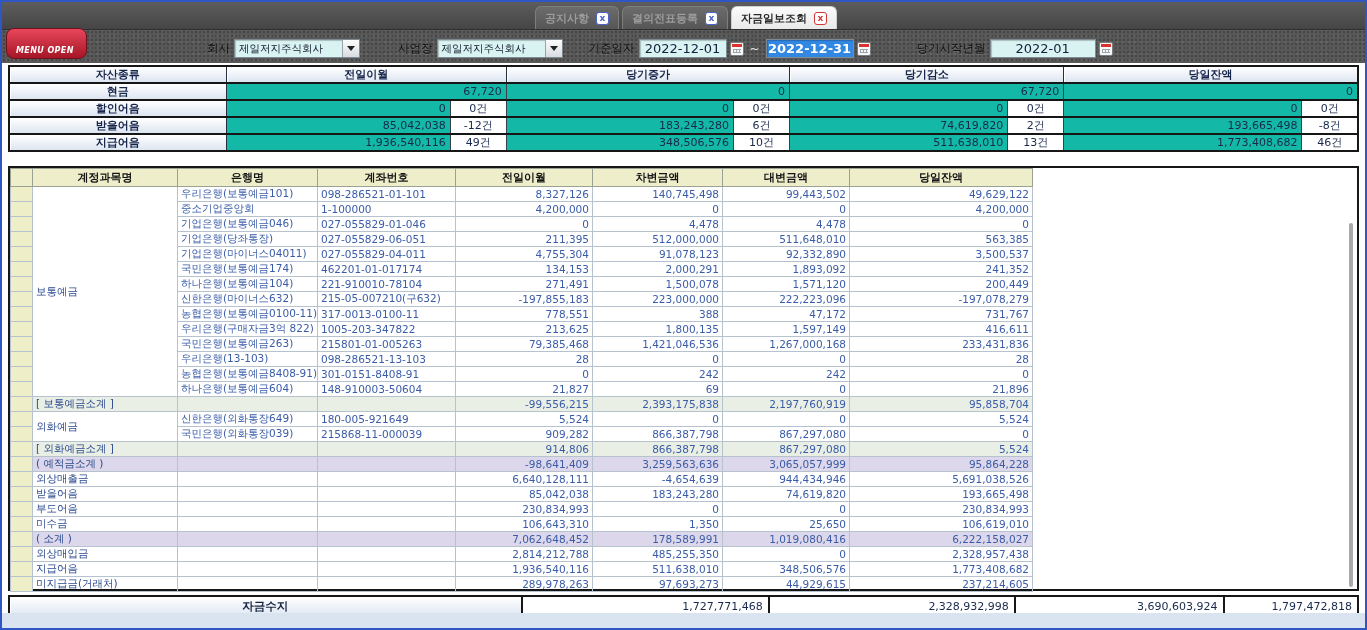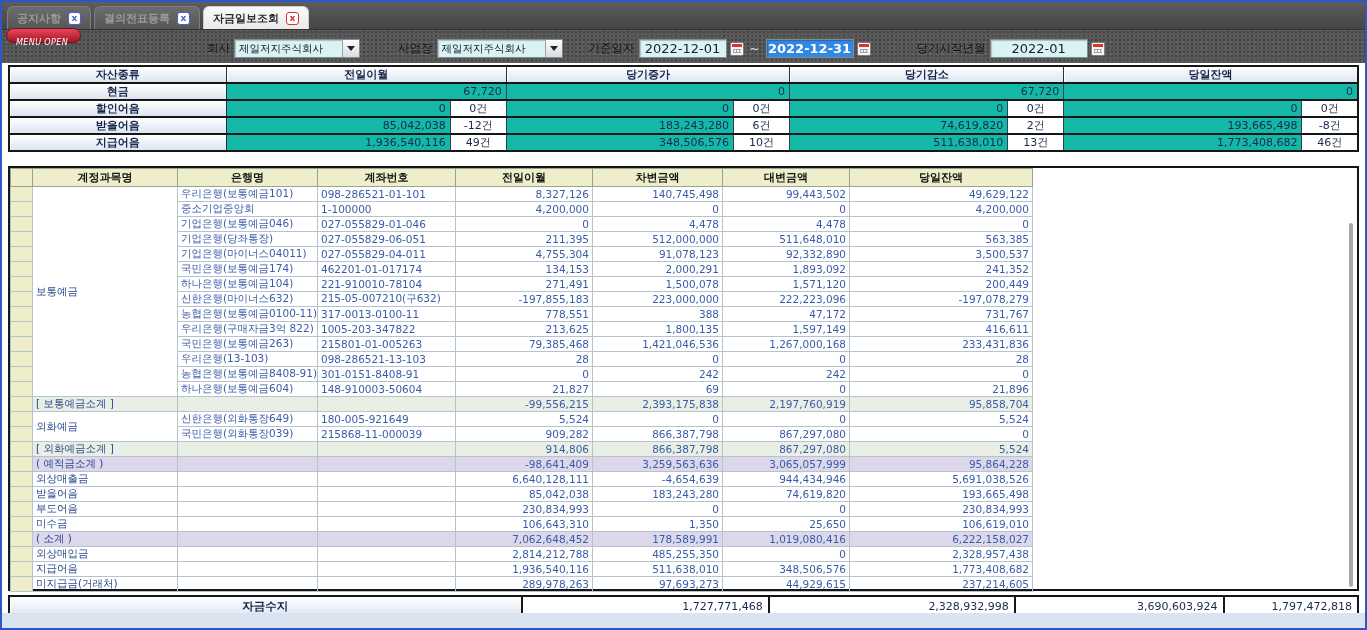--- a/index.html
+++ b/index.html
@@ -1,37 +1,37 @@
 <!DOCTYPE html>
 <html><head>
 <meta charset="utf-8">
 <style>
   * { box-sizing: border-box; margin: 0; padding: 0; }
   html,body { width:1367px; height:630px; }
   body { font-family:"DejaVu Sans","Liberation Sans",sans-serif; background:#e8edf3; position:relative; }
   .window { position:absolute; inset:0; border:2px solid #2e57c5; background:#ffffff; overflow:hidden; }
 
   
-  .tabbar { height:27px; background:linear-gradient(#5d5d5d,#454545); display:flex; align-items:flex-end; padding-left:5px; gap:3px; }
+  .tabbar { height:27px; background:linear-gradient(#5d5d5d,#454545); display:flex; align-items:flex-end; padding-left:5px; gap:3px;justify-content:center; }
   .tab { height:23px; display:flex; align-items:center; padding:0 9px; border-radius:6px 6px 0 0; border:1px solid #7e7e7e; border-bottom:none; font-size:11px; font-weight:bold; cursor:default; }
   .tab.inactive { background:linear-gradient(#6c6c6c,#565656); color:#9c9c9c; }
   .tab.active   { background:linear-gradient(#fbfbfb,#e9e9e9); color:#2a2a2a; border-color:#cfcfcf; }
   .tab-close { width:13px; height:13px; margin-left:7px; background:#fff; border-radius:3px; font-size:9px; line-height:11px; text-align:center; font-weight:bold; }
   .tab.inactive .tab-close { border:1px solid #4a63c8; color:#4a63c8; }
   .tab.active   .tab-close { border:1px solid #d23737; color:#d23737; }
 
   
   .toolbar { position:relative; height:34px; border-top:1px solid #303030;
     background-color:#585858;
     background-image: radial-gradient(rgba(0,0,0,.22) 1px, transparent 1.2px),
                       radial-gradient(rgba(255,255,255,.08) 1px, transparent 1.2px);
     background-size:4px 4px, 6px 6px; background-position:0 0, 2px 3px; }
-  .menu-open { position:absolute; left:4px; top:-2px; height:15px; padding:8px 12px 0 9px;
+  .menu-open { position:absolute; left:4px; top:-2px; height:31px; padding:16px 12px 0 9px;
     background:linear-gradient(#e8465a,#a51626); border:1px solid #70101c; border-radius:8px;
-    color:#fff; font-size:8px; font-weight:normal; font-style:italic; letter-spacing:.4px; line-height:11px; }
+    color:#fff; font-size:8px; font-weight:bold; font-style:italic; letter-spacing:.4px; line-height:11px; }
   .form-row { position:absolute; left:0; right:0; bottom:4px; height:21px; display:flex; align-items:center; padding-left:205px; font-size:11.5px; white-space:nowrap; }
   .f-label { color:#0c0c0c; margin:0 4px 0 0; text-shadow:0 1px 1px rgba(255,255,255,.18); }
   .combo { display:flex; width:126px; height:19px; background:#d9f2f2; border:1px solid #7f8b93; box-shadow:inset 1px 1px 1px rgba(0,0,0,.22); }
   .combo-value { flex:1; font-size:10.5px; color:#101828; line-height:17px; padding-left:4px; overflow:hidden; }
   .combo-btn { width:17px; background:linear-gradient(#fcfcfc,#d8dce1); border-left:1px solid #9aa2aa; display:flex; align-items:center; justify-content:center; }
   .tri { width:0; height:0; border-left:4px solid transparent; border-right:4px solid transparent; border-top:5px solid #222; }
   .date-input { width:88px; height:19px; background:#d9f2f2; border:1px solid #7f8b93; box-shadow:inset 1px 1px 1px rgba(0,0,0,.22);
     font-size:13px; color:#14203a; text-align:center; line-height:17px; }
   .date-input.selected { background:#3187e2; color:#fff; font-weight:bold; }
   .cal-icon { width:14px; height:14px; margin-left:3px; position:relative; background:#f7f7f7; border:1px solid #7d7d7d; border-radius:2px; flex:none; }
@@ -116,21 +116,21 @@
             <i class="tri"></i>
           </span>
       </div>
       <span class="f-label sp2">기준일자</span>
       <div class="date-input">2022-12-01</div>
       <div class="cal-icon"></div>
       <span class="tilde">~</span>
       <div class="date-input selected">2022-12-31</div>
       <div class="cal-icon"></div>
       <span class="f-label sp3">당기시작년월</span>
-      <div class="date-input" style="width:98px;">2022-01</div>
+      <div class="date-input" style="width:106px;">2022-01</div>
       <div class="cal-icon"></div>
     </div>
   </div>
 
   <div class="content">
 
     <table class="summary">
       <colgroup>
         <col style="width:217px">
           <col style="width:224px">

